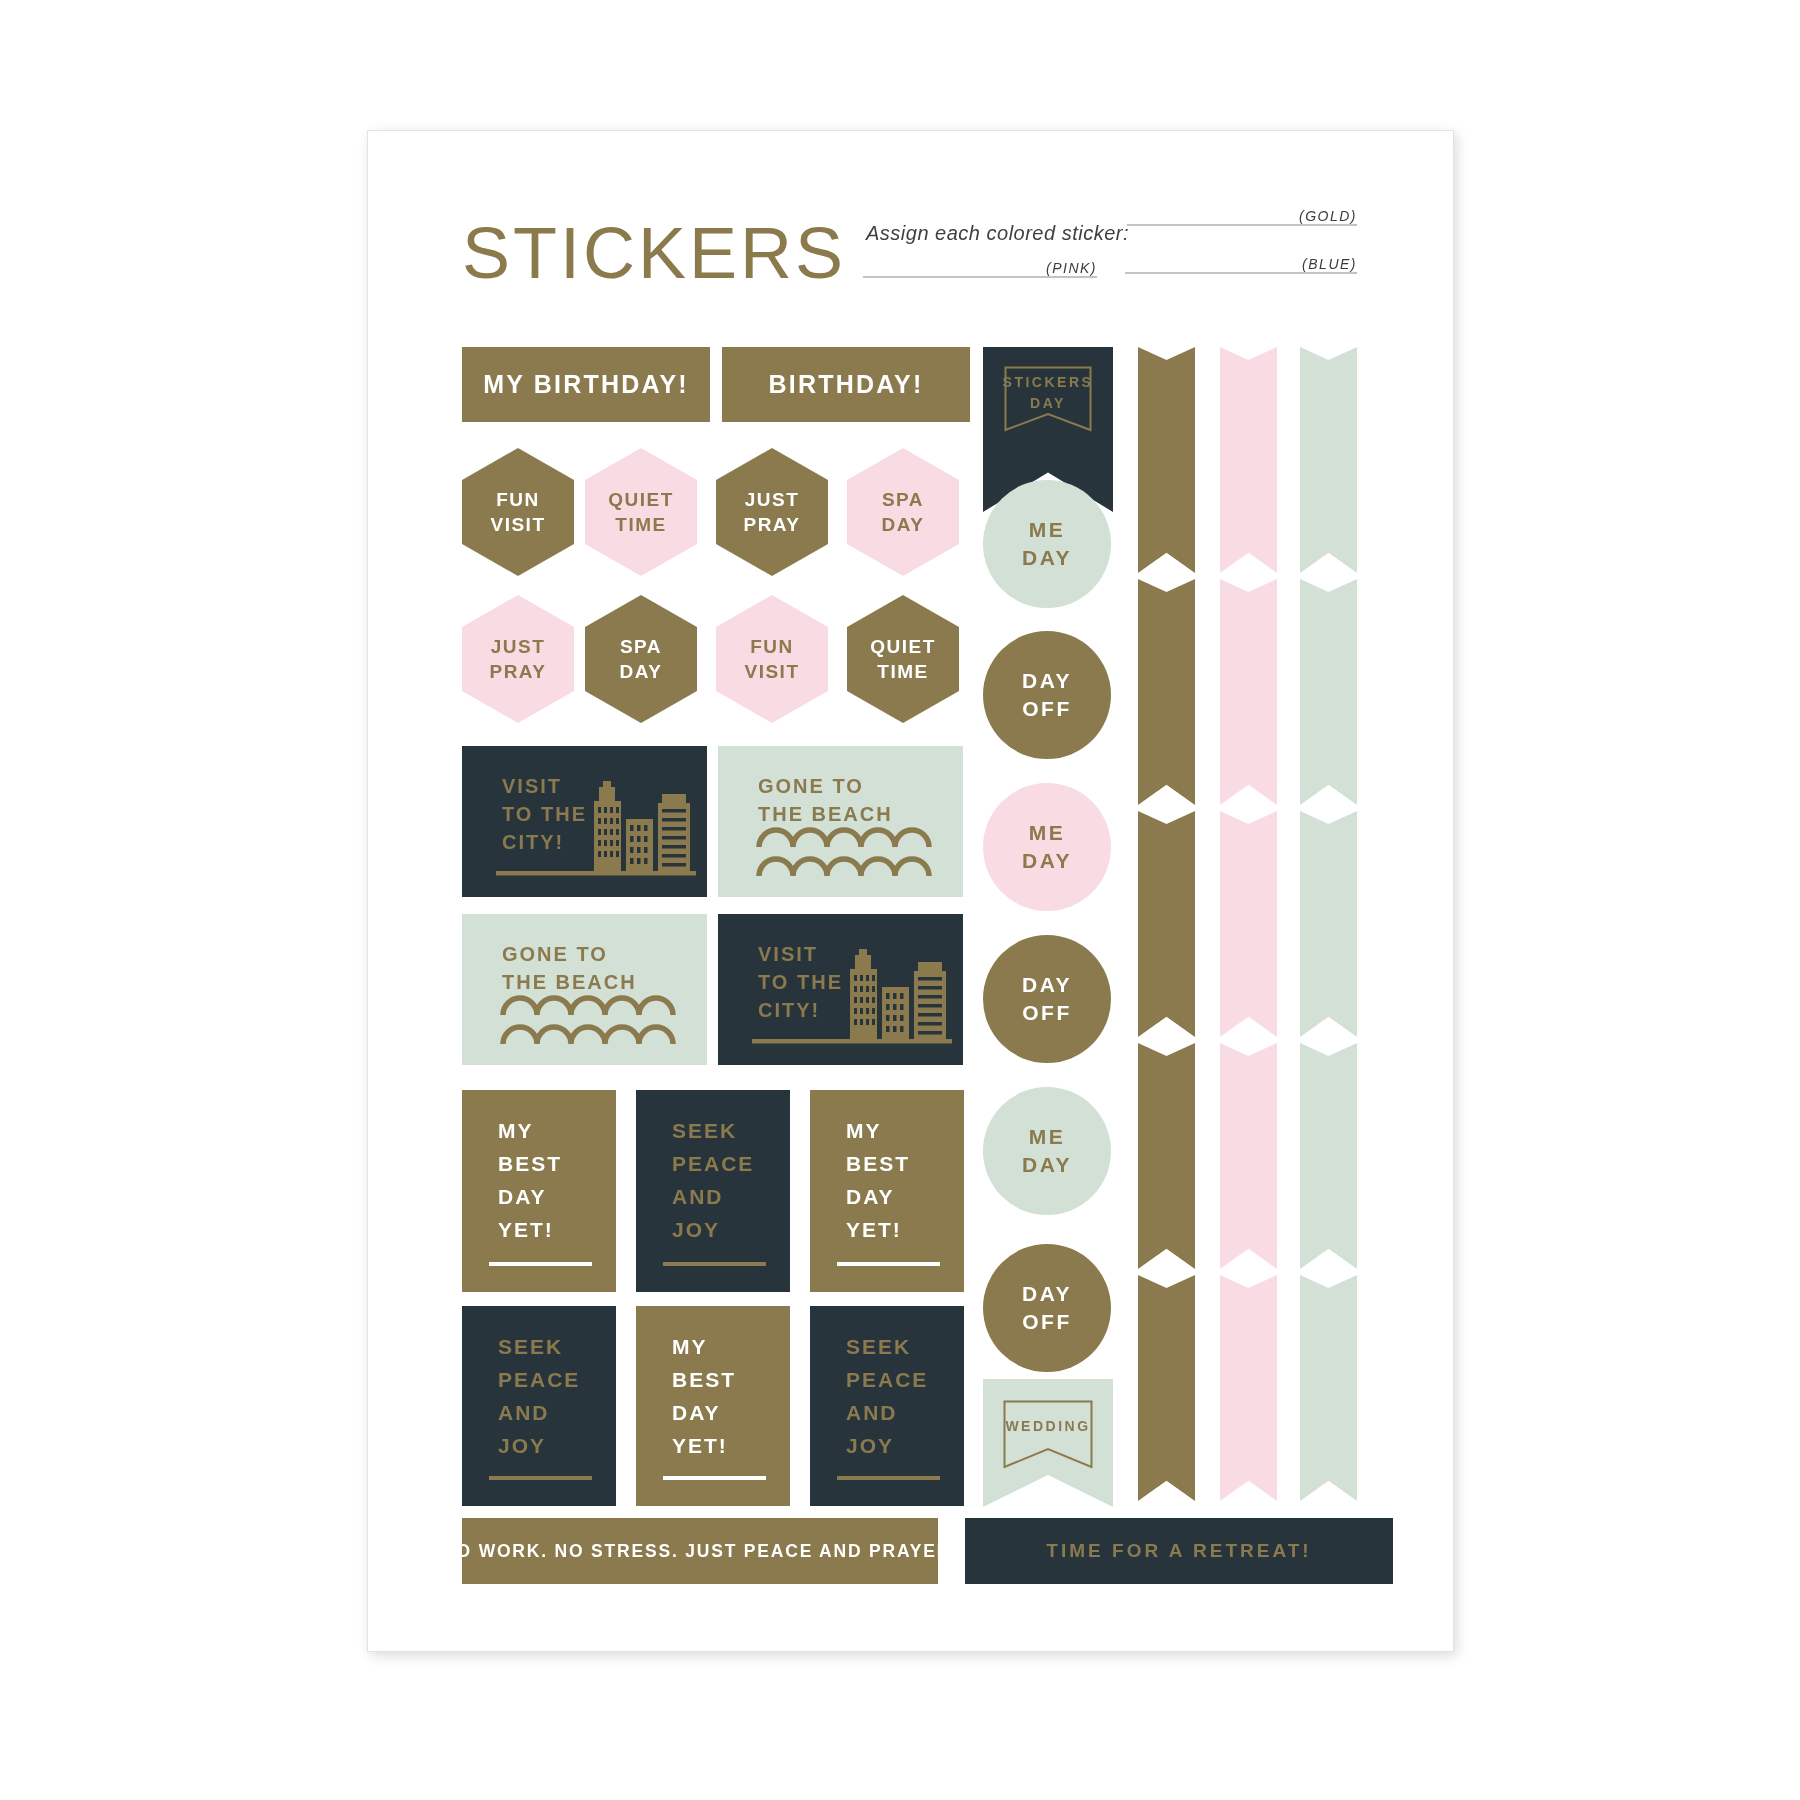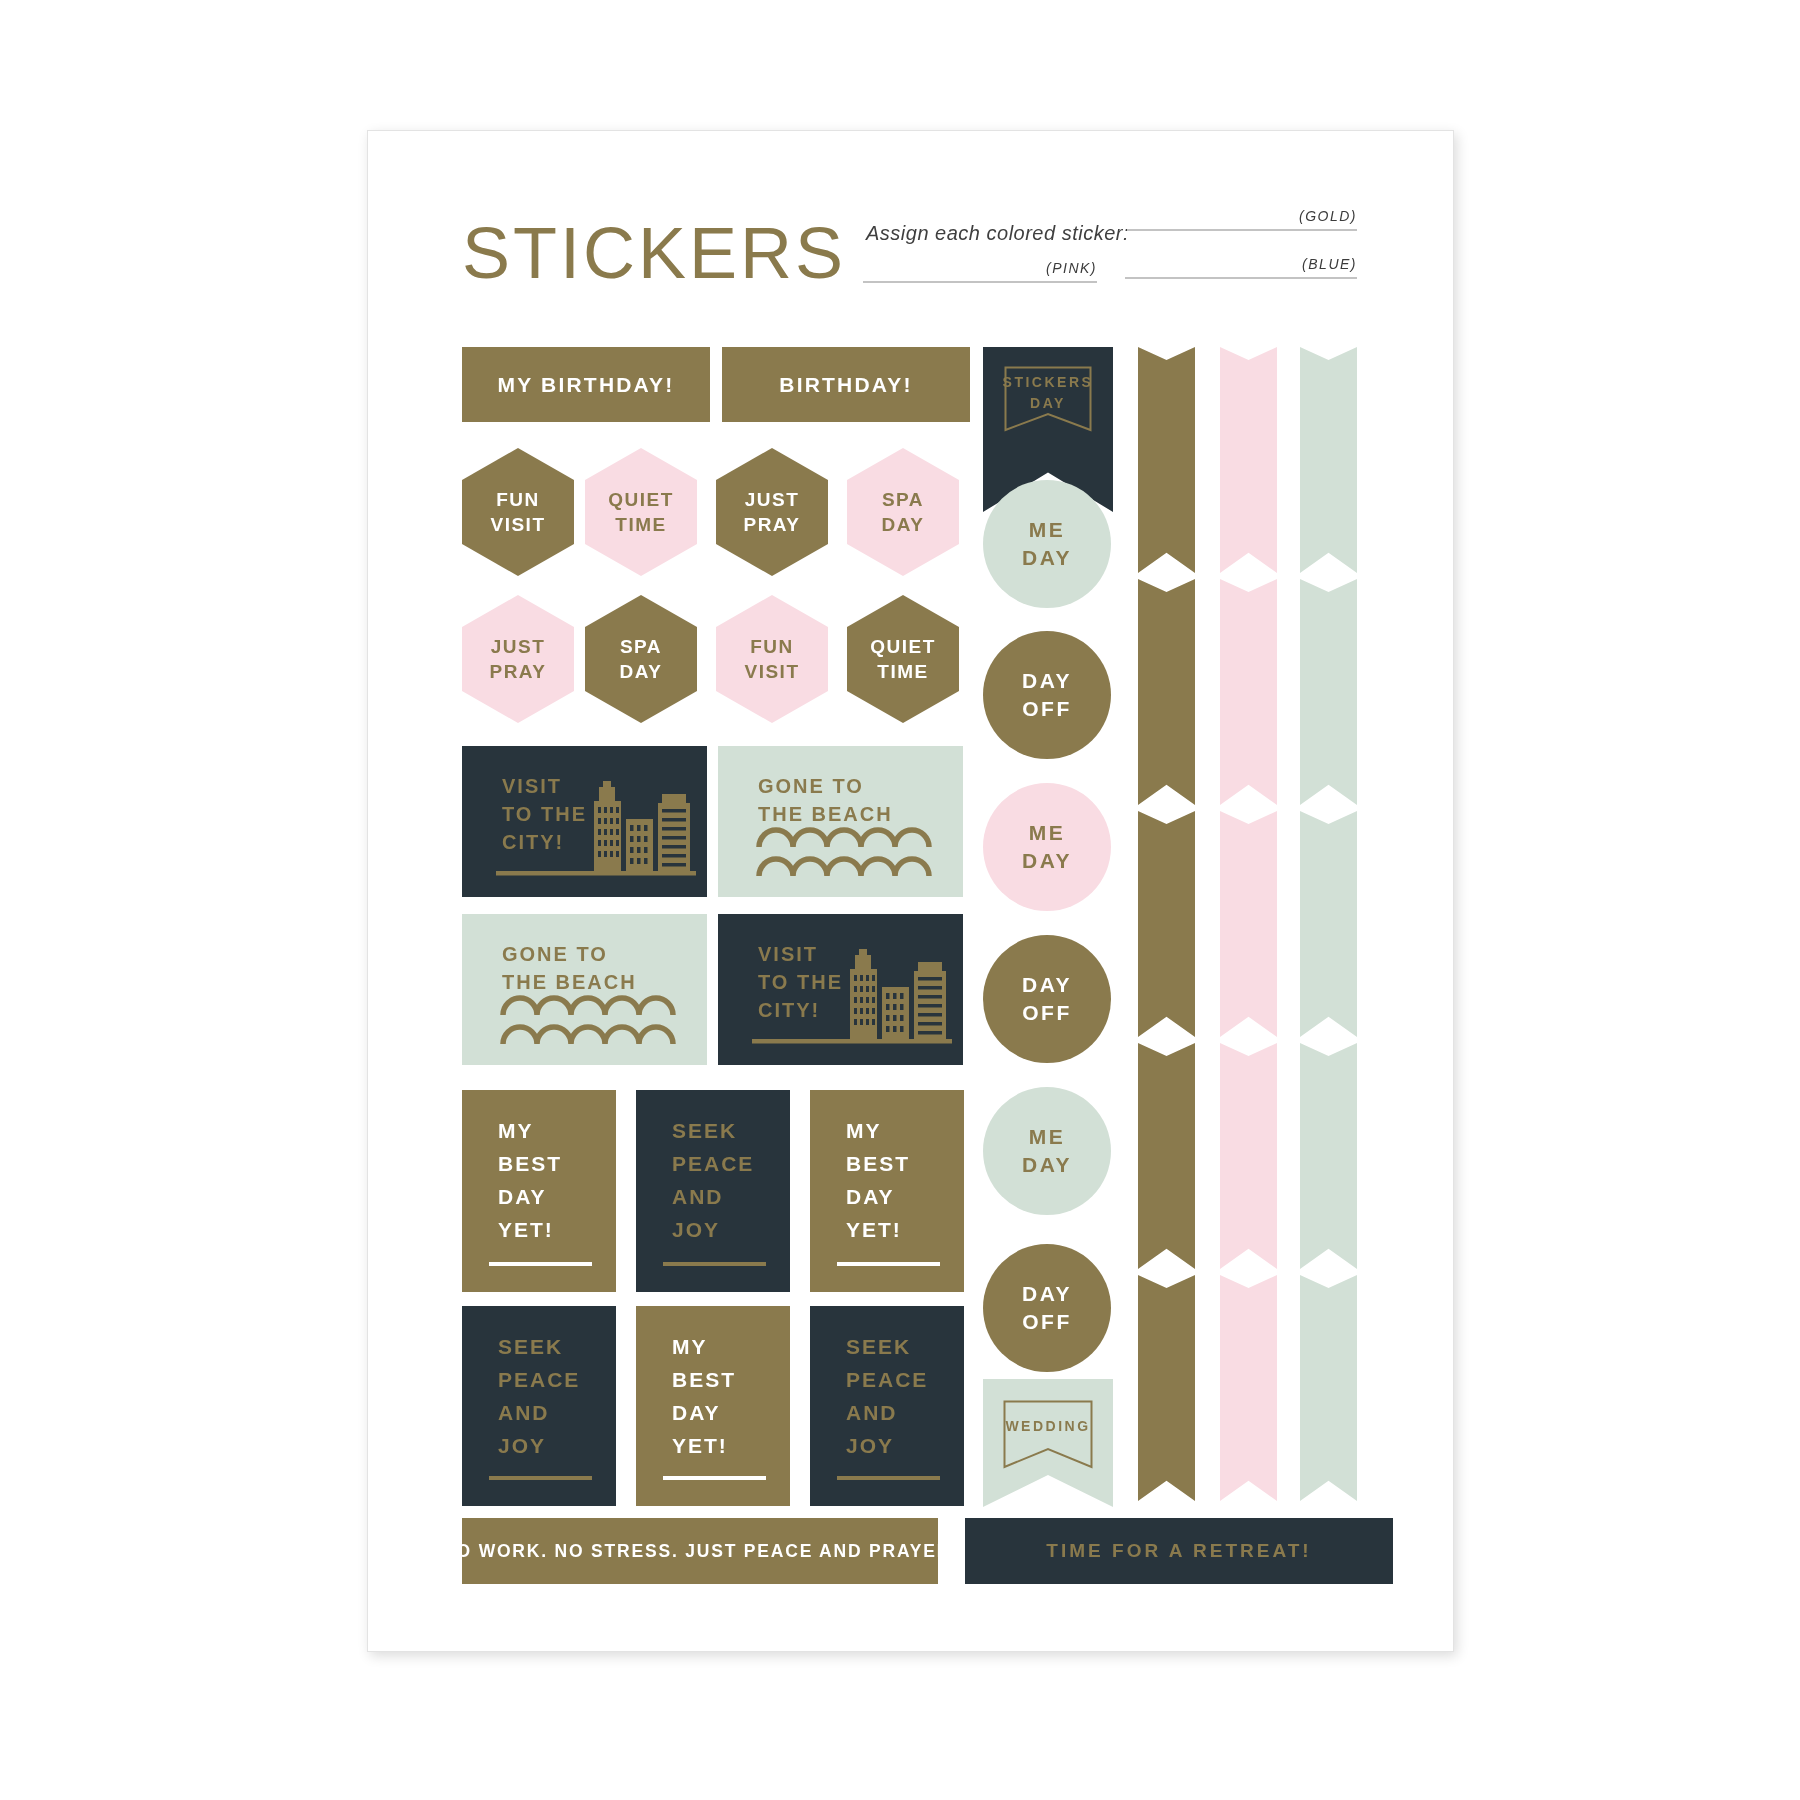--- a/index.html
+++ b/index.html
@@ -19,29 +19,29 @@
     position:absolute;left:462px;top:212px;
     font-size:72px;font-weight:300;letter-spacing:3px;color:var(--title_gold);
   }
   .assign-prompt{
     position:absolute;left:866px;top:222px;
     font-size:20px;font-style:italic;color:var(--text_dark);letter-spacing:0.5px;
   }
   .blank{position:absolute;border-bottom:2px solid var(--line_gray);}
   .blank .blank-label{
     display:block;text-align:right;font-size:14px;font-style:italic;
-    letter-spacing:1.5px;color:#3b3b3b;padding-bottom:5px;
+    letter-spacing:1.5px;color:#3b3b3b;
   }
   
   .sticker{position:absolute;display:flex;align-items:center;justify-content:center;}
   .gold-bg{background:var(--gold);}
   .pink-bg{background:var(--pink);}
   .mint-bg{background:var(--mint);}
   .dark-bg{background:var(--dark);}
-  .lbl{font-weight:700;letter-spacing:2.2px;font-size:21px;color:#ffffff;white-space:nowrap;}
+  .lbl{font-weight:700;letter-spacing:2.2px;font-size:25px;color:#ffffff;white-space:nowrap;}
   
   .hex{
     width:112px;height:128px;
     clip-path:polygon(50% 0%,100% 25%,100% 75%,50% 100%,0% 75%,0% 25%);
     display:flex;flex-direction:column;align-items:center;justify-content:center;
     text-align:center;font-weight:700;font-size:19px;letter-spacing:1.5px;line-height:25px;
   }
   .hex.gold-bg{color:#ffffff;}
   .hex.pink-bg{color:var(--gold);}
   

